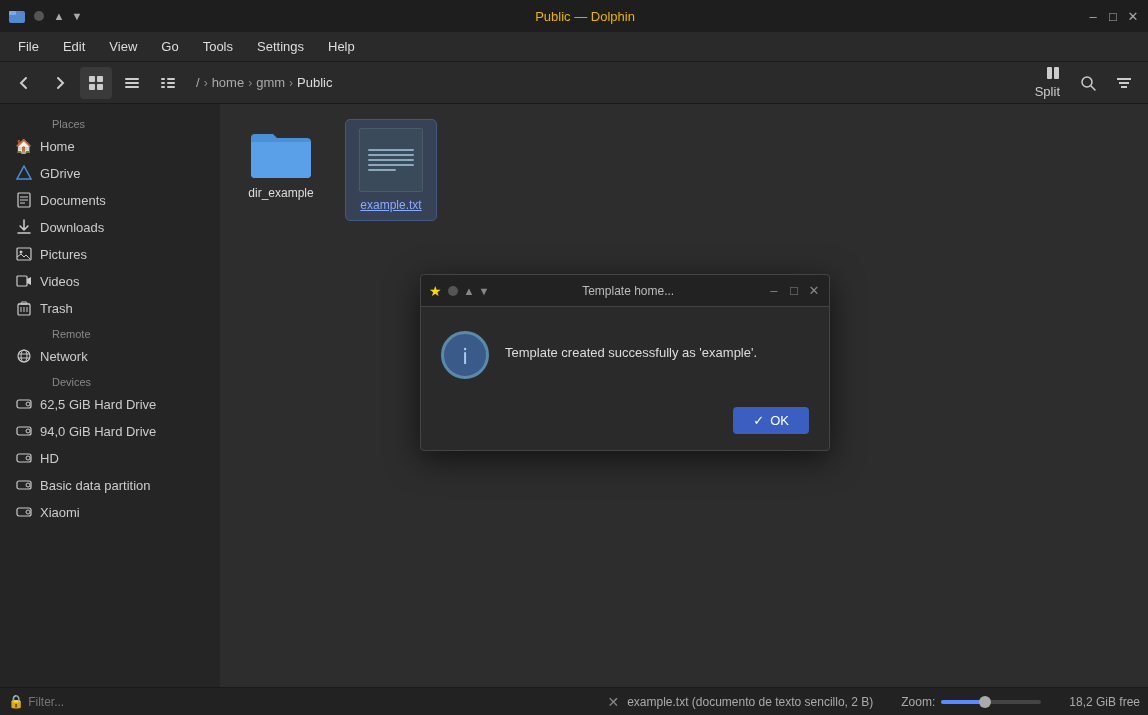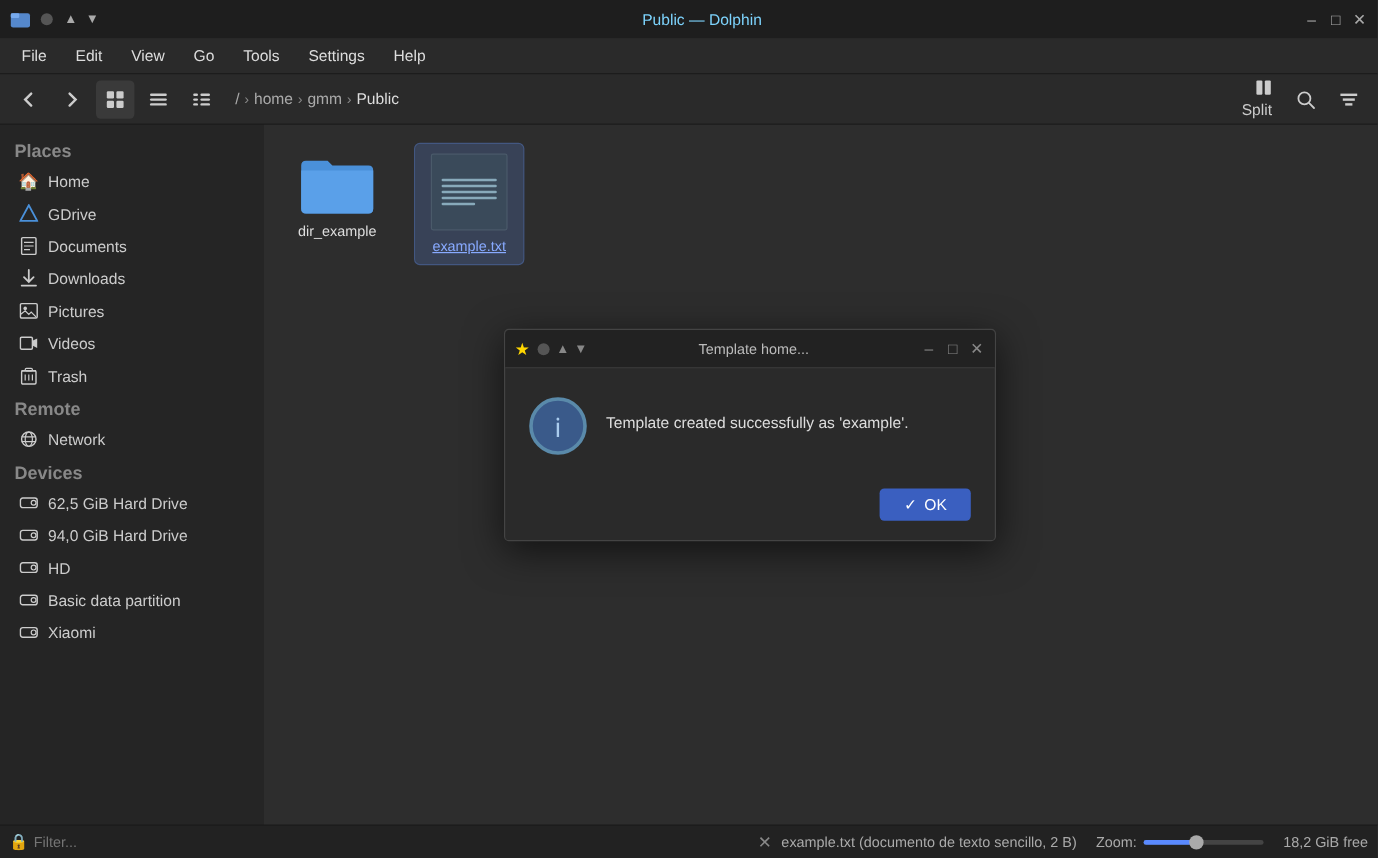--- a/index.html
+++ b/index.html
@@ -49,21 +49,21 @@
       width: 14px;
       height: 14px;
       color: #aaa;
       font-size: 11px;
       display: flex;
       align-items: center;
       justify-content: center;
     }
     .titlebar-center {
       font-size: 13px;
-      color: #7dd3fc;
+      color: #eab308;
     }
     .titlebar-controls {
       display: flex;
       gap: 6px;
     }
     .titlebar-btn {
       width: 14px;
       height: 14px;
       color: #aaa;
       font-size: 13px;
@@ -159,25 +159,26 @@
 
     
     .sidebar {
       width: 220px;
       background: #252525;
       padding: 8px 0;
       overflow-y: auto;
       flex-shrink: 0;
     }
     .sidebar-section-label {
-      font-size: 15px;
+      font-size: 11px;
       color: #888;
       padding: 6px 12px 2px;
       text-transform: none;
-      font-weight: 700;
+      font-weight: 400;
+      margin-left: 40px;
     }
     .sidebar-item {
       display: flex;
       align-items: center;
       gap: 8px;
       padding: 5px 12px;
       cursor: pointer;
       border-radius: 3px;
       margin: 1px 4px;
       color: #ccc;
@@ -406,21 +407,21 @@
       font-size: 12px;
     }
     .status-close {
       color: #888;
       cursor: pointer;
       font-size: 14px;
     }
     .status-right {
       display: flex;
       align-items: center;
-      gap: 16px;
+      gap: 28px;
     }
     .zoom-wrap {
       display: flex;
       align-items: center;
       gap: 6px;
     }
     .zoom-track {
       width: 100px;
       height: 4px;
       background: #444;

